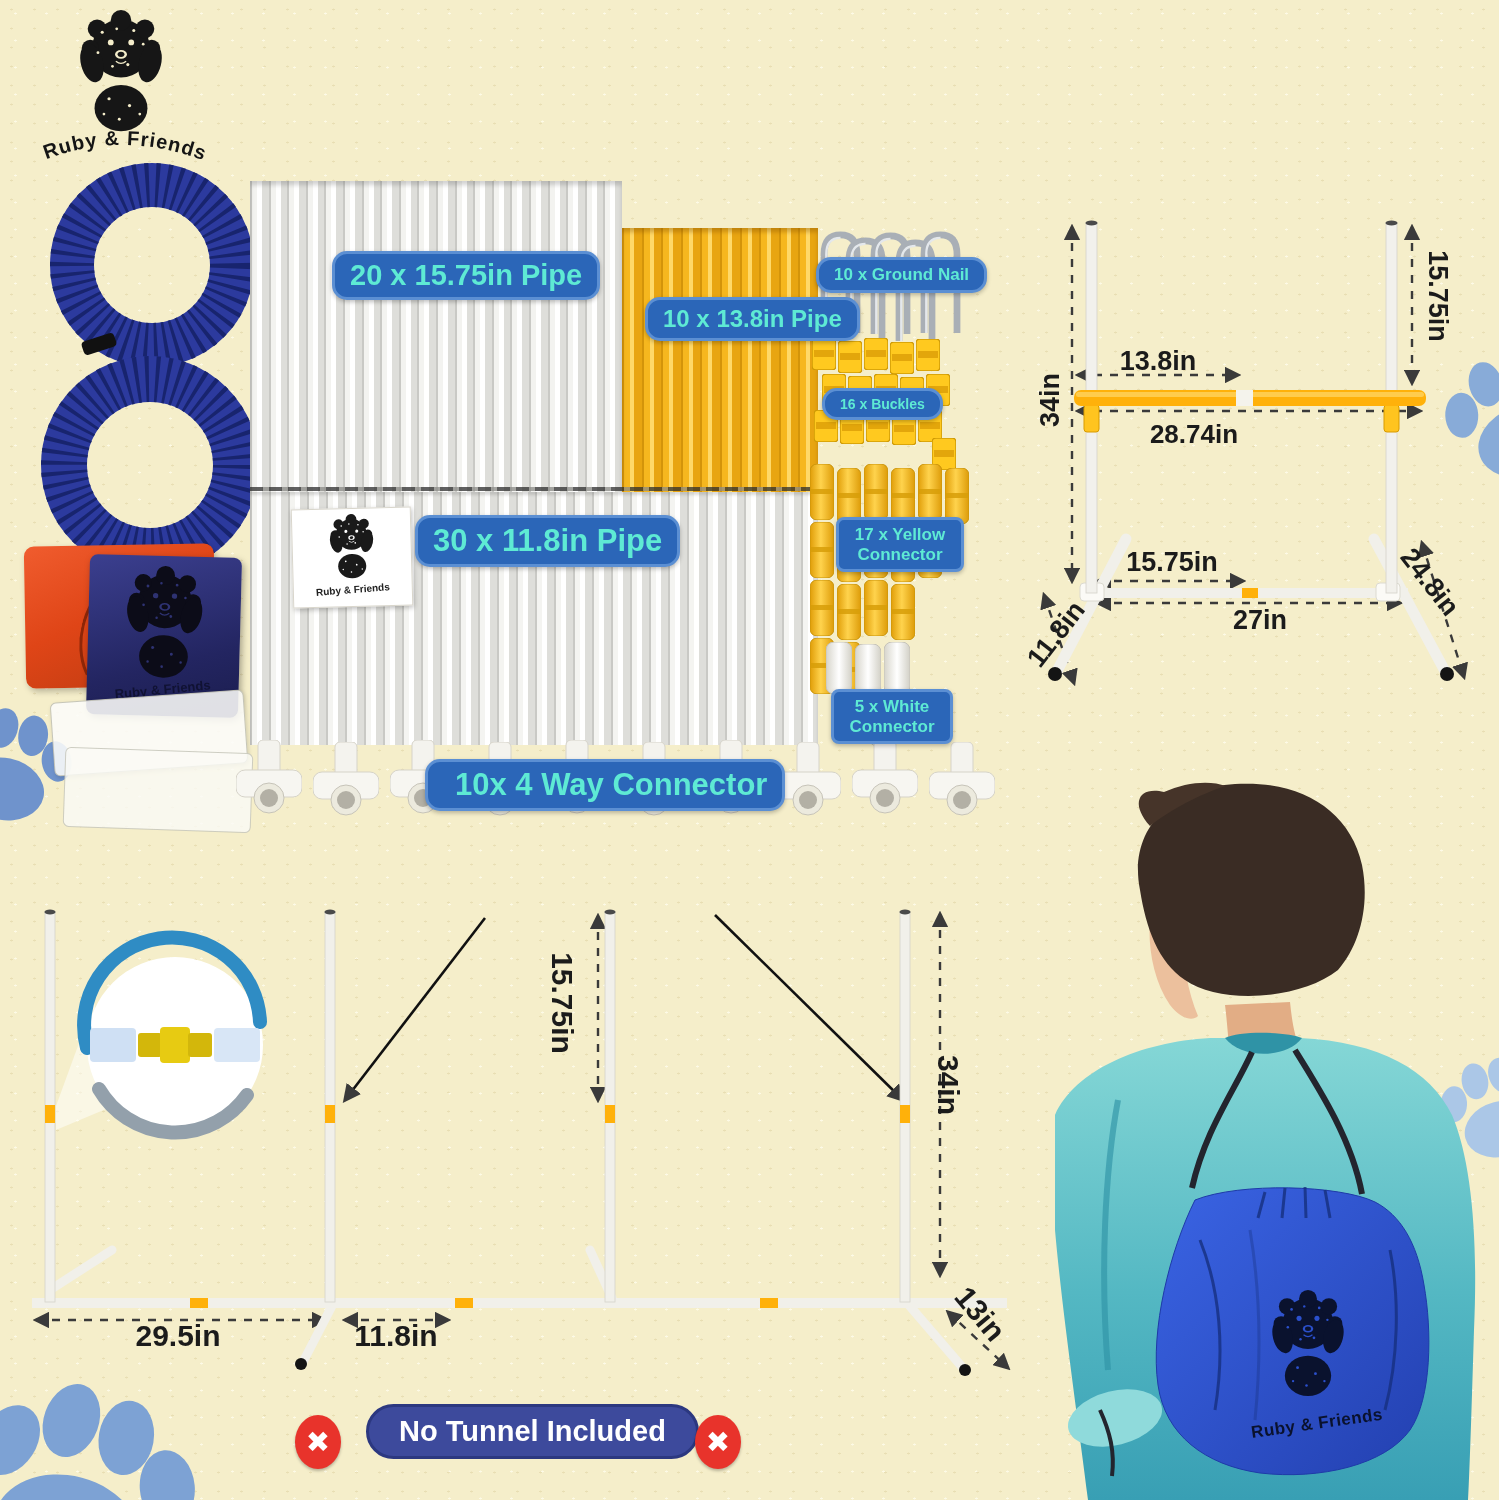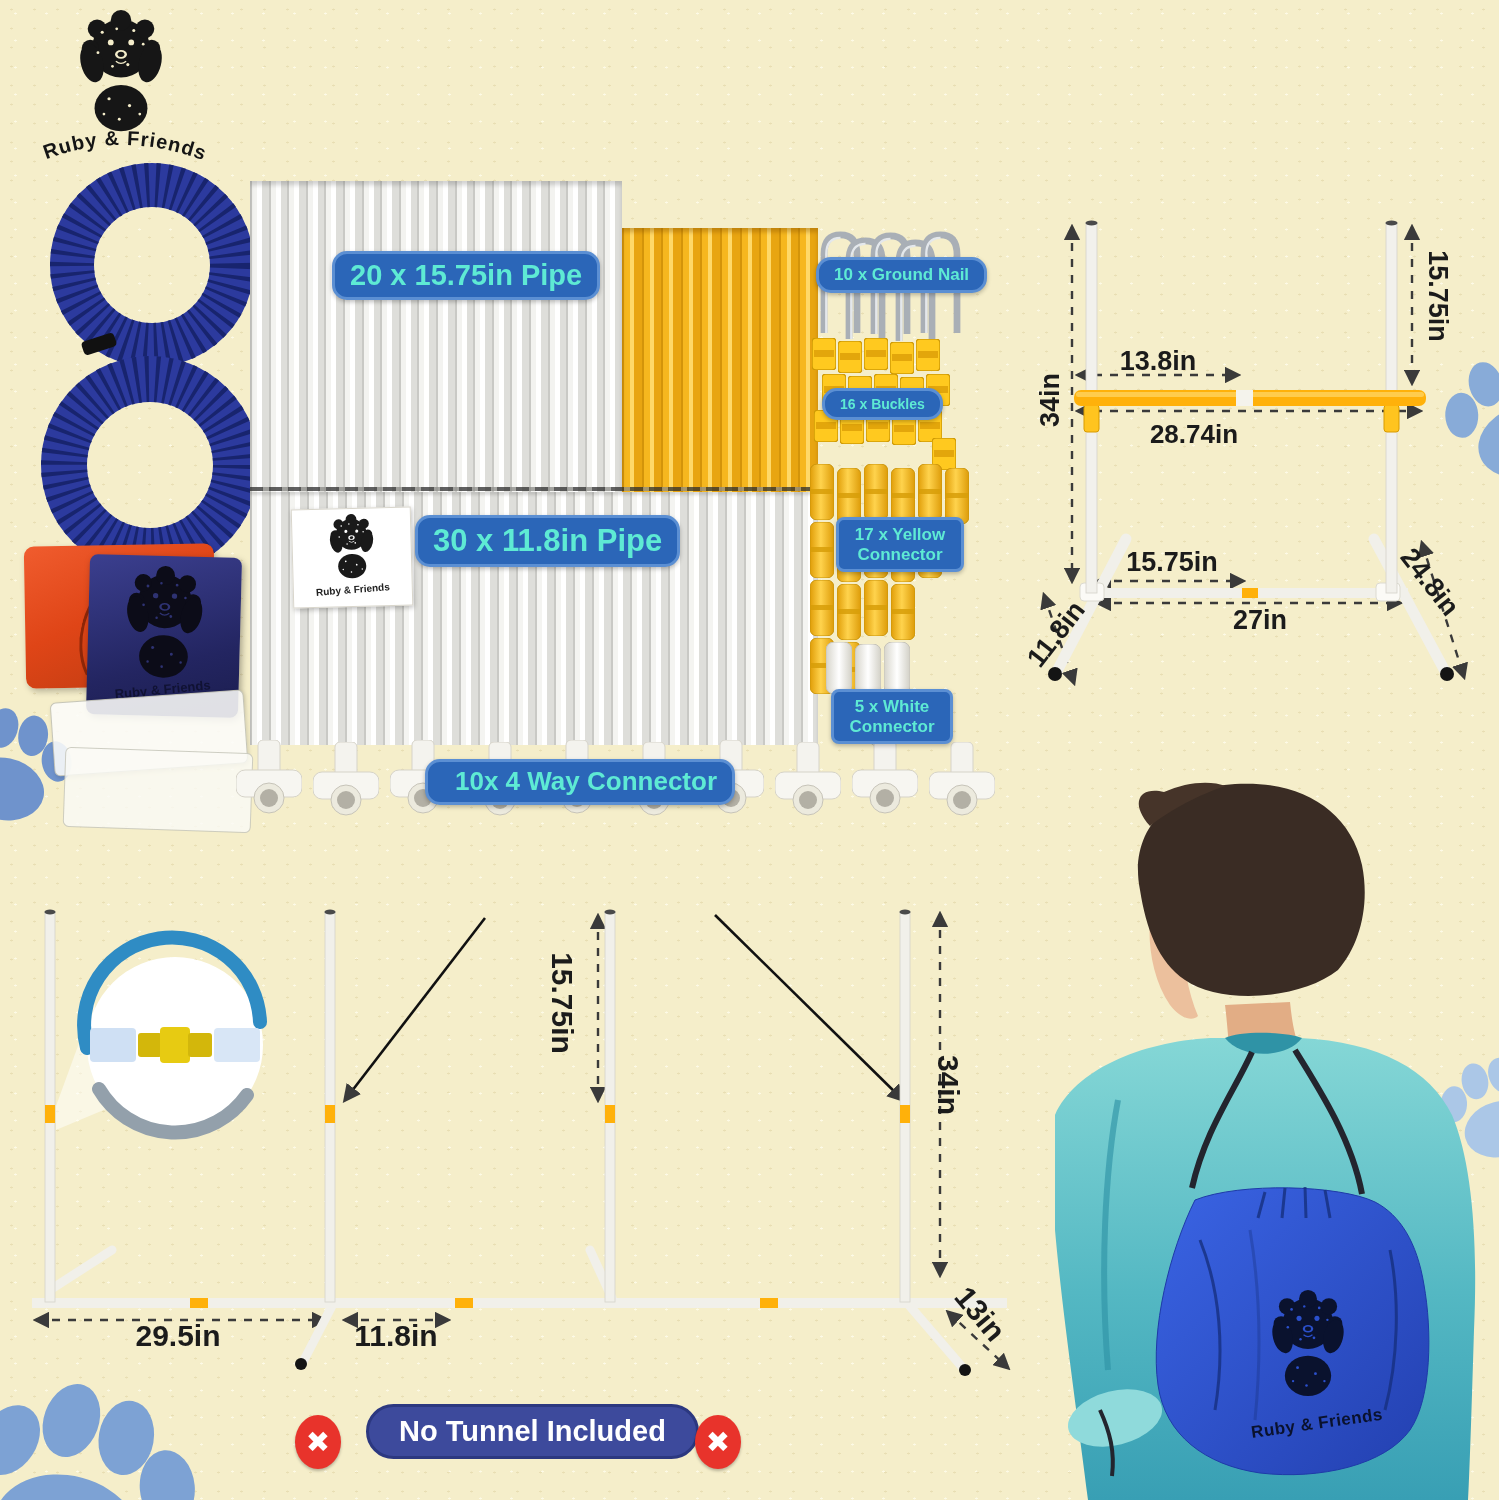--- a/index.html
+++ b/index.html
@@ -25,21 +25,21 @@
     box-shadow:0 2px 4px rgba(0,0,0,.25);z-index:30;
   }
   .pill.wrap{white-space:normal;text-align:center;padding:5px 8px;border-radius:8px;}
   .lbl-pipe20{left:332px;top:251px;font-size:29px;}
   .lbl-pipe10{left:645px;top:297px;font-size:24px;}
   .lbl-nail{left:816px;top:257px;font-size:17px;}
   .lbl-buckles{left:822px;top:388px;font-size:14px;}
   .lbl-pipe30{left:415px;top:515px;font-size:31px;}
   .lbl-yconn{left:836px;top:517px;font-size:17px;width:106px;}
   .lbl-wconn{left:831px;top:689px;font-size:17px;width:100px;}
-  .lbl-4way{left:425px;top:759px;font-size:26px;padding-left:27px;}
+  .lbl-4way{left:425px;top:759px;font-size:31px;padding-left:27px;}
   
   .pipes-top{left:250px;top:181px;width:372px;height:311px;
     background:repeating-linear-gradient(90deg,#c9c9c5 0 2px,#f3f3f0 2px 7px,#ffffff 7px 12px,#dededa 12px 18.6px);
     box-shadow:inset 0 4px 4px rgba(80,80,80,.25);z-index:5;}
   .pipes-bottom{left:250px;top:492px;width:568px;height:253px;
     background:repeating-linear-gradient(90deg,#c9c9c5 0 2px,#f4f4f1 2px 7px,#ffffff 7px 12px,#dededa 12px 19px);
     box-shadow:inset 0 3px 3px rgba(80,80,80,.2);z-index:5;}
   .pipes-yellow{left:622px;top:228px;width:196px;height:264px;
     background:repeating-linear-gradient(90deg,#d3940a 0 2px,#f6b71e 2px 8px,#ffd968 8px 12px,#e8a511 12px 19.6px);
     box-shadow:inset 0 4px 4px rgba(120,70,0,.35);z-index:6;}
@@ -288,20 +288,21 @@
   </div>
 
   <div class="abs card">
     <svg width="62" height="68" style="margin-top:5px">
       <use href="#dog-sym" width="62" height="68" style="--ink:#1a1a1a;--speckle:#ffffff"></use>
     </svg>
     <span class="card-text">Ruby &amp; Friends</span>
   </div>
 
   <div class="abs pill lbl-pipe20">20 x 15.75in Pipe</div>
+  <div class="abs pill lbl-pipe10">10 x 13.8in Pipe</div>
   <div class="abs pill lbl-nail">10 x Ground Nail</div>
   <div class="abs pill lbl-buckles">16 x Buckles</div>
   <div class="abs pill lbl-pipe30">30 x 11.8in Pipe</div>
   <div class="abs pill wrap lbl-yconn">17 x Yellow Connector</div>
   <div class="abs pill wrap lbl-wconn">5 x White Connector</div>
   <div class="abs pill lbl-4way">10x 4 Way Connector</div>
 
   <svg class="abs svgbox" style="left:1030px;top:205px;width:440px;height:500px;z-index:20">
     <g stroke="#3a3a3a" stroke-width="2.4" stroke-dasharray="8 8" fill="none">
       <line x1="42" y1="22" x2="42" y2="376" marker-start="url(#arr)" marker-end="url(#arr)"></line>

